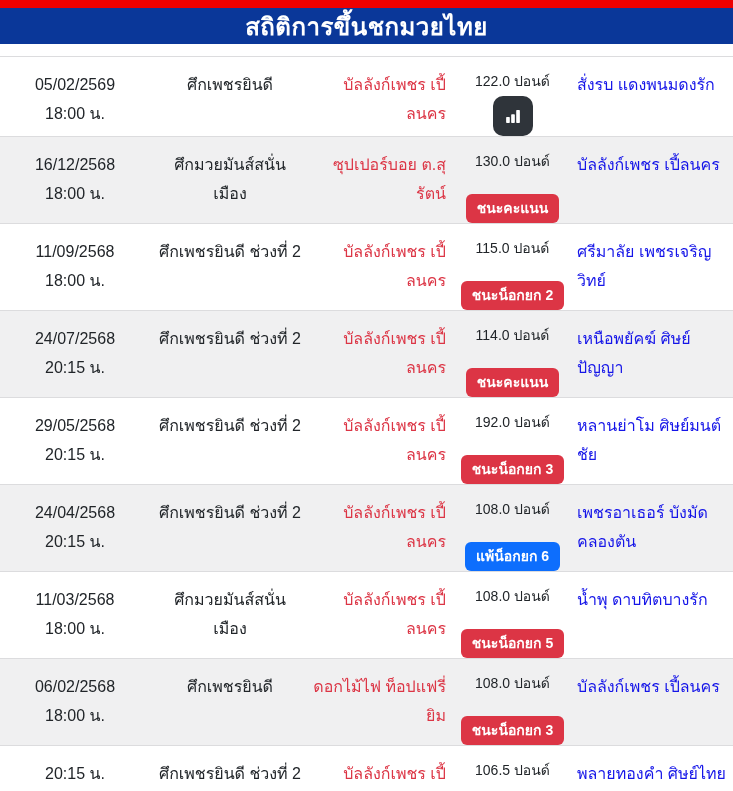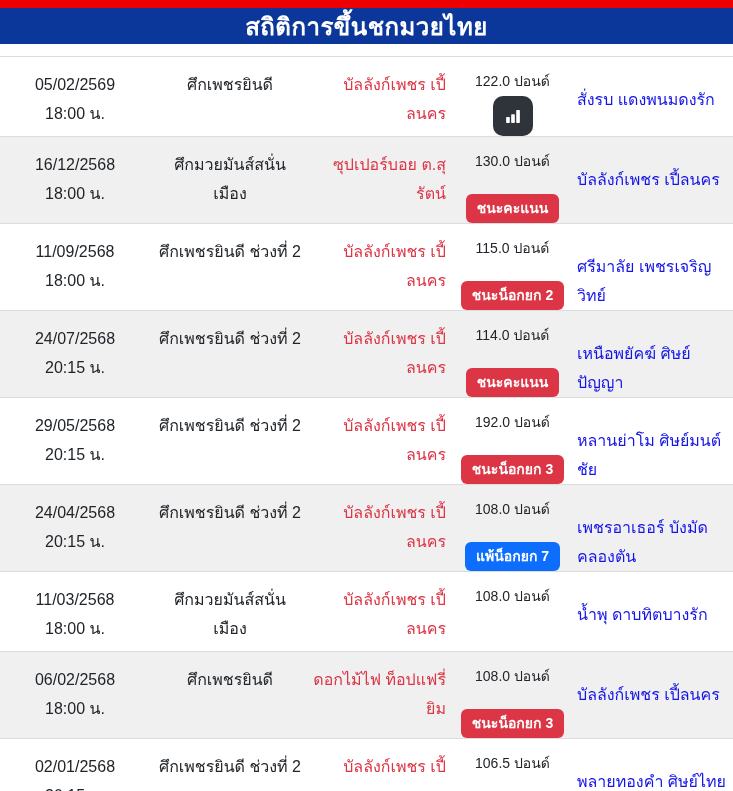--- a/index.html
+++ b/index.html
@@ -50,21 +50,21 @@
     white-space:nowrap;
   }
   .badge-red{background:var(--win-badge-bg);}
   .badge-blue{background:var(--loss-badge-bg);}
   .chart-icon{
     display:inline-flex;align-items:center;justify-content:center;
     width:40px;height:40px;margin-top:6px;border-radius:10px;
     background:#2f343a;cursor:pointer;
   }
   .opponent-cell{text-align:left;padding-left:2px;padding-right:6px;}
-  .opponent-link{color:var(--opponent-blue);text-decoration:none;cursor:pointer;display:inline-block;overflow-wrap:break-word;max-width:100%;margin-top:15px;}
+  .opponent-link{color:var(--opponent-blue);text-decoration:none;cursor:pointer;display:inline-block;overflow-wrap:break-word;max-width:100%;}
   .bottom-strip{border-top:1px solid var(--divider);height:10px;background:var(--alt-row-bg);}
 </style>
 </head>
 <body>
 
 <div class="page">
   <div class="top-stripe"></div>
   <header class="header">
     <h1>สถิติการขึ้นชกมวยไทย</h1>
   </header>
@@ -178,40 +178,40 @@
       <div>20:15 น.</div>
     </div>
     <div class="cell event-cell">
       <span>ศึกเพชรยินดี ช่วงที่ 2</span>
     </div>
     <div class="cell fighter-cell">
       <a class="fighter-link">บัลลังก์เพชร เปี้ลนคร</a>
     </div>
     <div class="cell result-cell">
       <div class="weight">108.0 ปอนด์</div>
-    <span class="badge badge-blue">แพ้น็อกยก 7</span></div>
+    <span class="badge badge-blue">แพ้น็อกยก 6</span></div>
     <div class="cell opponent-cell">
       <a class="opponent-link">เพชรอาเธอร์ บังมัดคลองตัน</a>
     </div>
   </div>
 
   <div class="row">
     <div class="cell date-cell">
       <div>11/03/2568</div>
       <div>18:00 น.</div>
     </div>
     <div class="cell event-cell">
       <span>ศึกมวยมันส์สนั่นเมือง</span>
     </div>
     <div class="cell fighter-cell">
       <a class="fighter-link">บัลลังก์เพชร เปี้ลนคร</a>
     </div>
     <div class="cell result-cell">
       <div class="weight">108.0 ปอนด์</div>
-    </div>
+    <span class="badge badge-red">ชนะน็อกยก 5</span></div>
     <div class="cell opponent-cell">
       <a class="opponent-link">น้ำพุ ดาบทิตบางรัก</a>
     </div>
   </div>
 
   <div class="row alt">
     <div class="cell date-cell">
       <div>06/02/2568</div>
       <div>18:00 น.</div>
     </div>
@@ -224,21 +224,20 @@
     <div class="cell result-cell">
       <div class="weight">108.0 ปอนด์</div>
     <span class="badge badge-red">ชนะน็อกยก 3</span></div>
     <div class="cell opponent-cell">
       <a class="opponent-link">บัลลังก์เพชร เปี้ลนคร</a>
     </div>
   </div>
 
   <div class="row">
     <div class="cell date-cell">
-      <div>02/01/2568</div>
       <div>20:15 น.</div>
     </div>
     <div class="cell event-cell">
       <span>ศึกเพชรยินดี ช่วงที่ 2</span>
     </div>
     <div class="cell fighter-cell">
       <a class="fighter-link">บัลลังก์เพชร เปี้ลนคร</a>
     </div>
     <div class="cell result-cell">
       <div class="weight">106.5 ปอนด์</div>

